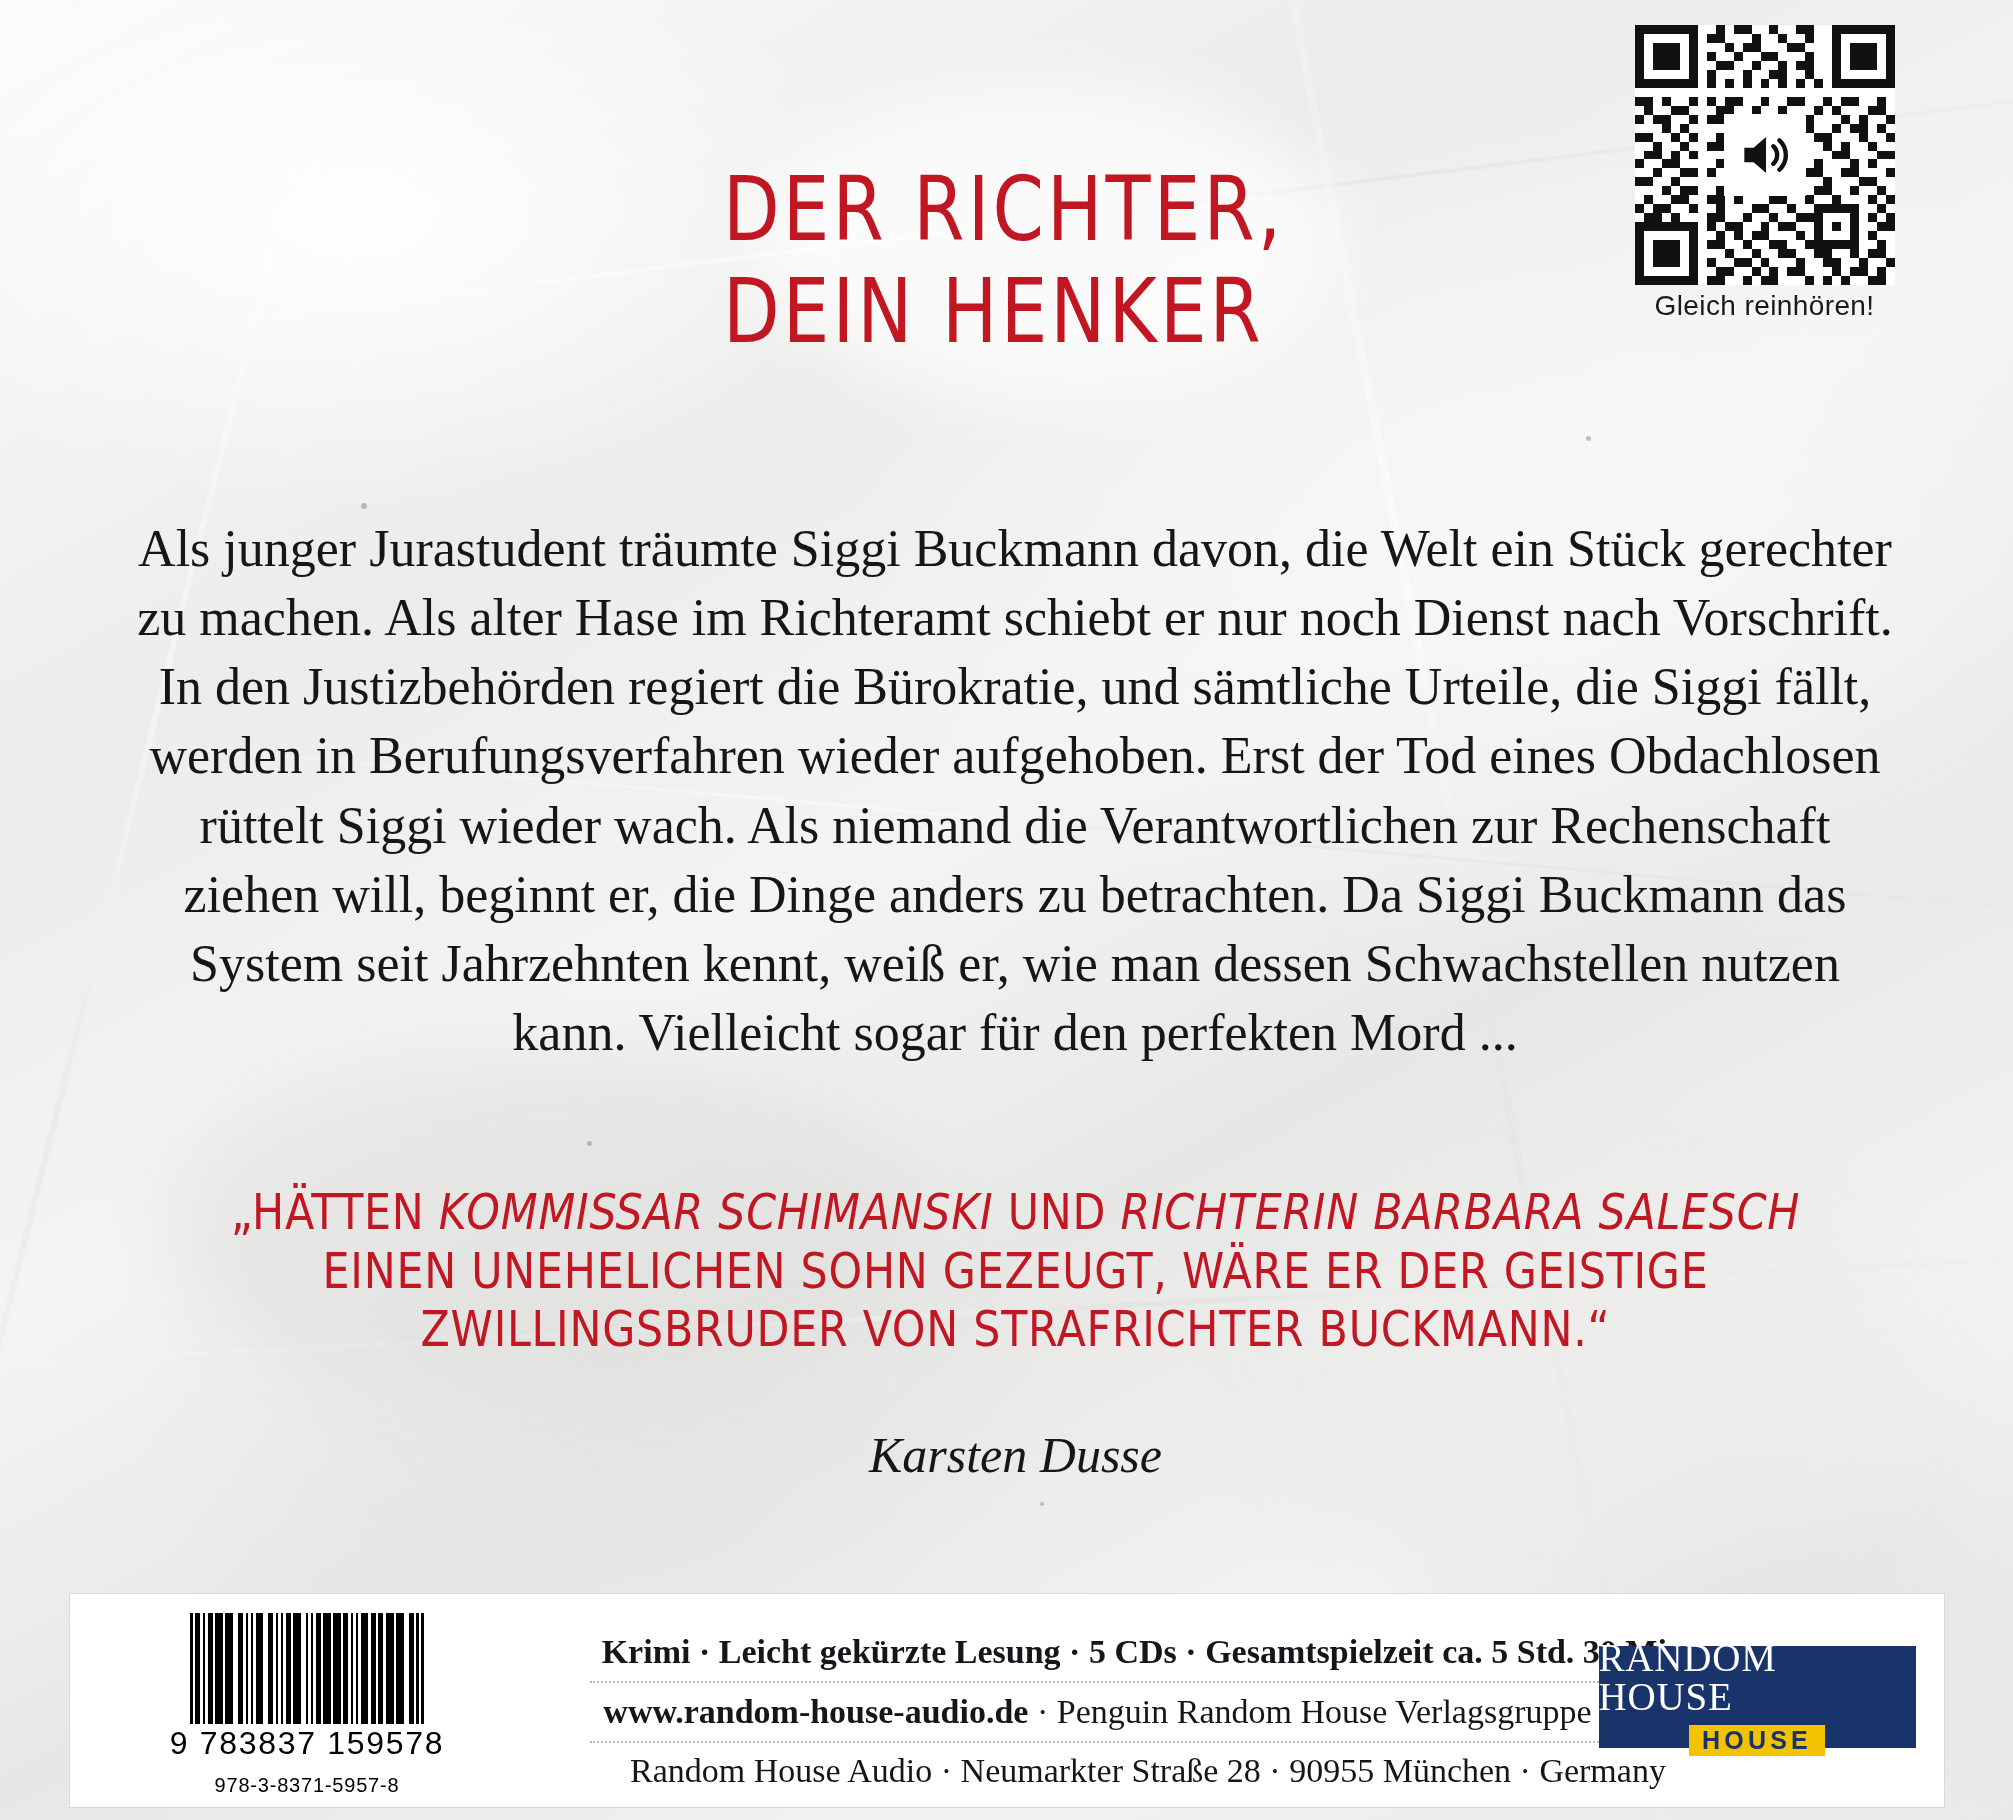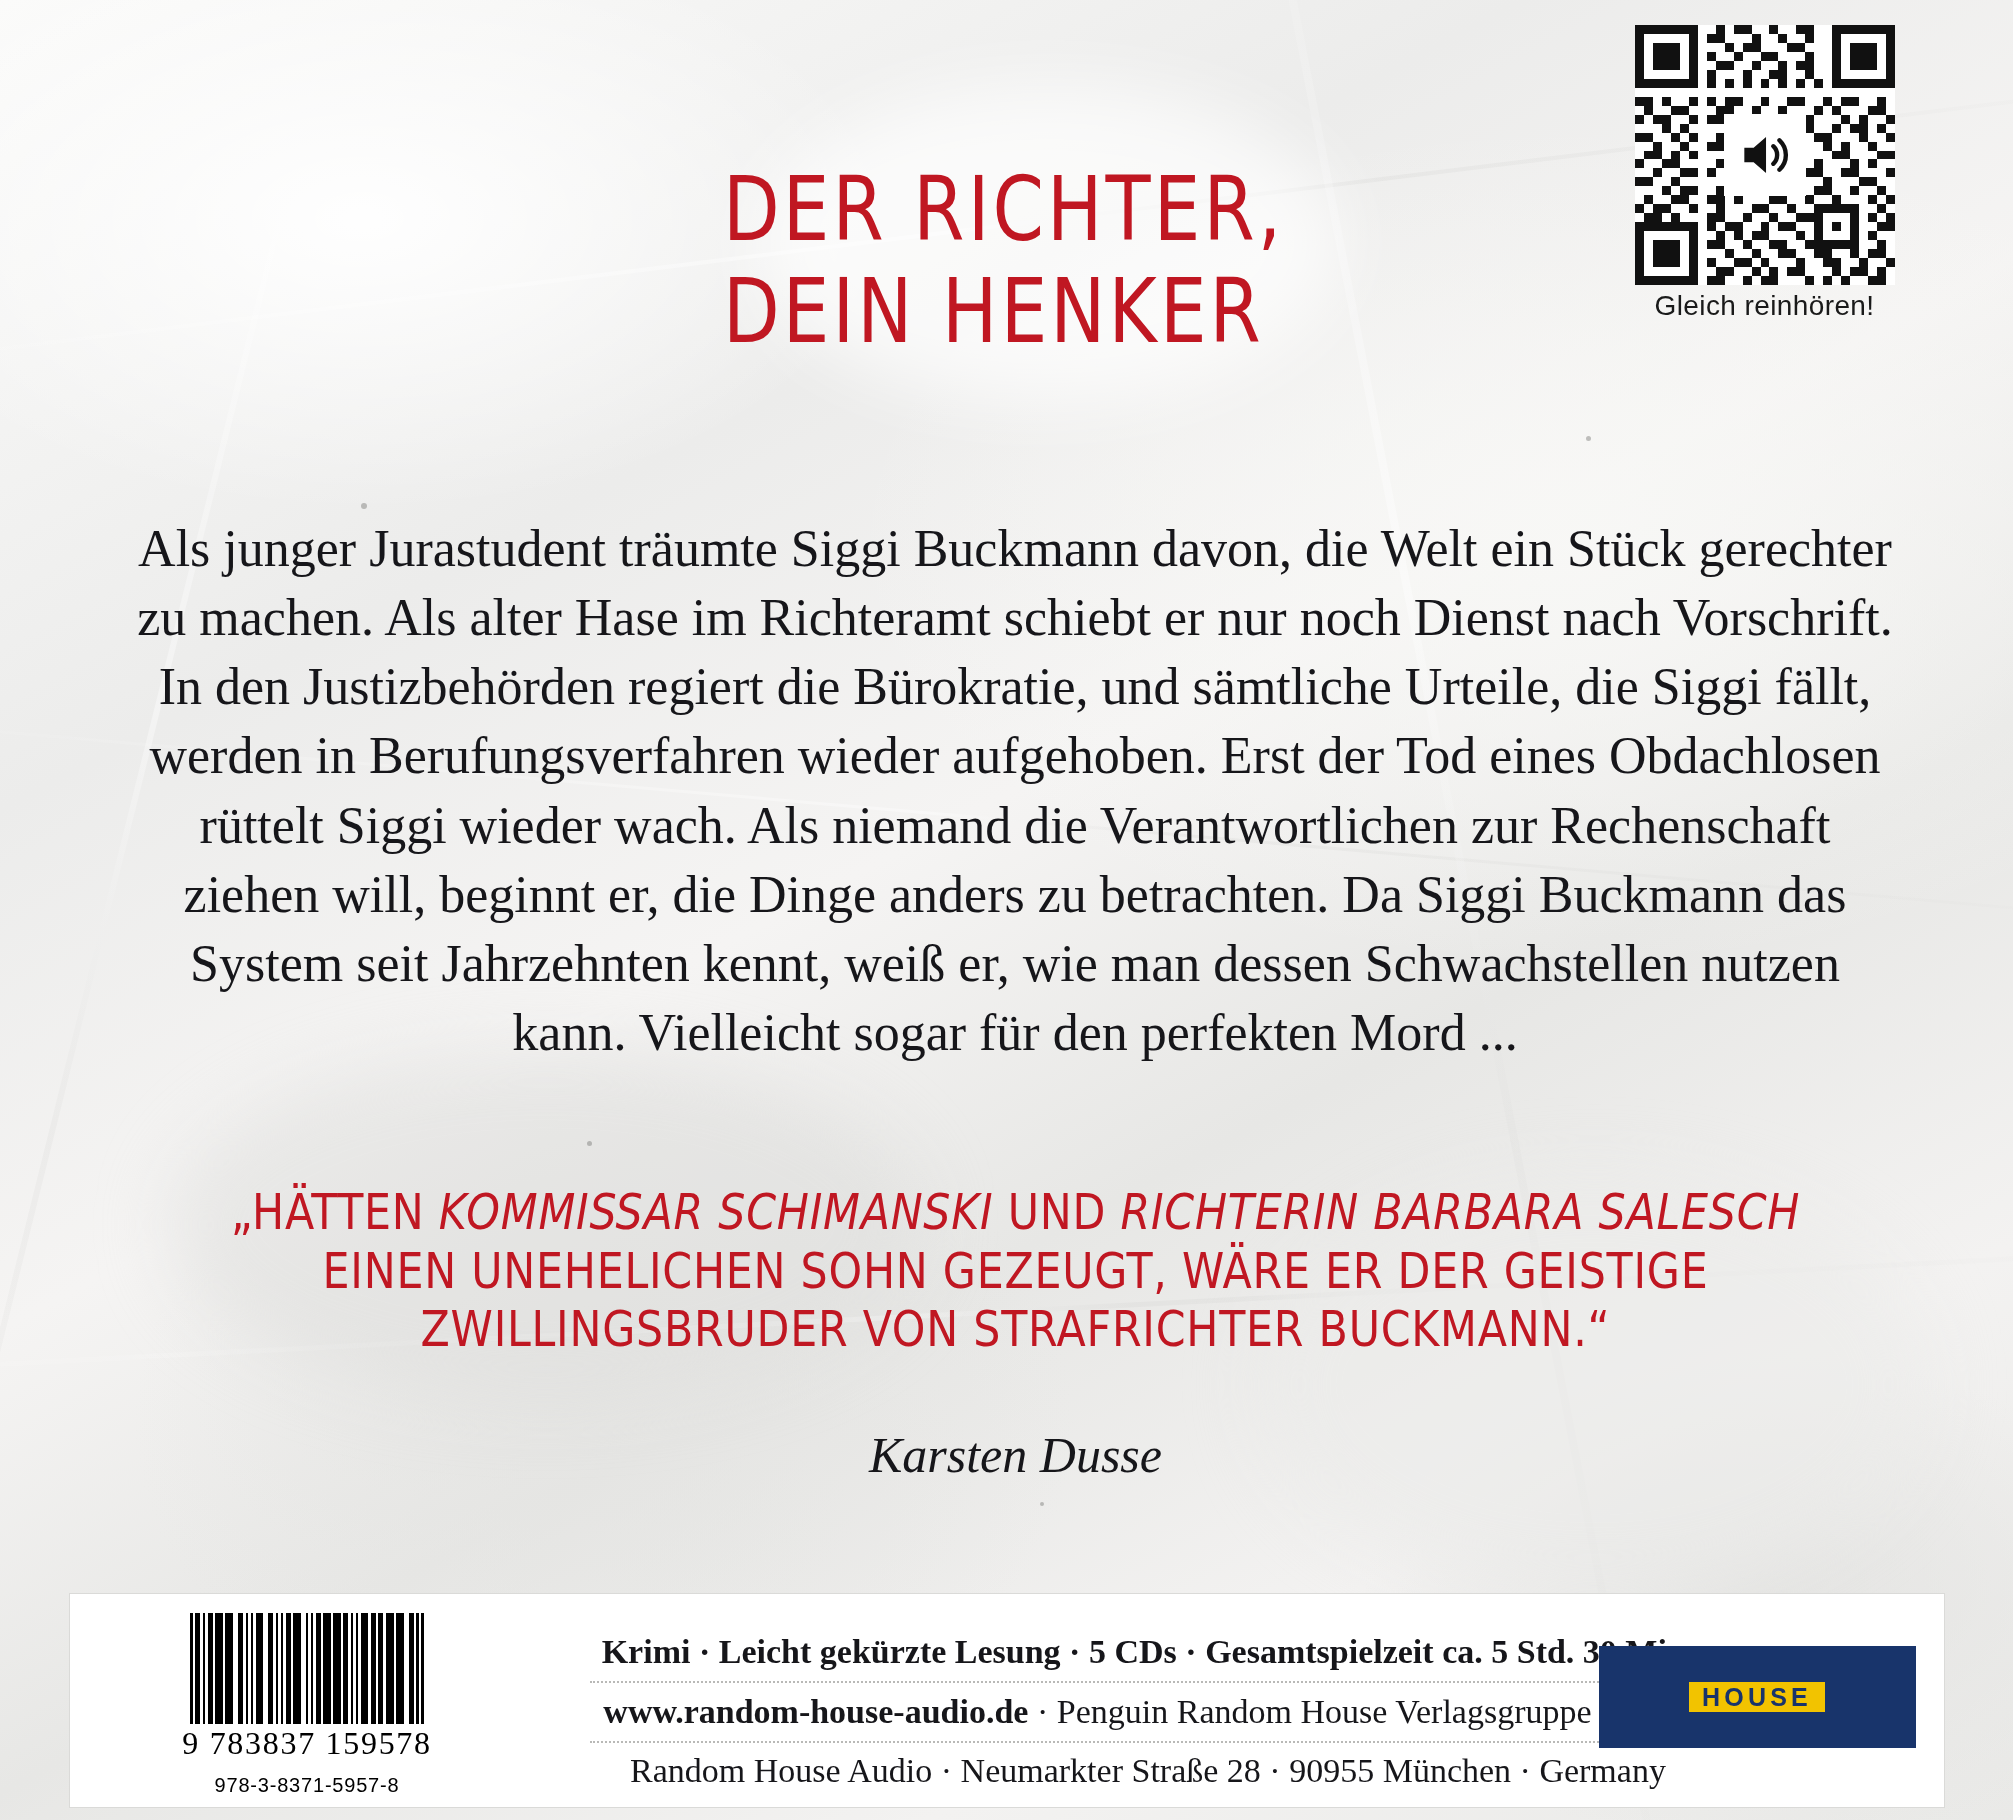--- a/index.html
+++ b/index.html
@@ -165,21 +165,21 @@
   }
   .barcode {
     display: flex;
     align-items: flex-end;
     height: 111px;
     gap: 0;
     justify-content: center;
   }
   .barcode i { display: block; background: #000; height: 100%; }
   .barcode-num {
-    font-family: Liberation Serif, serif;
+    font-family: Liberation Sans, sans-serif;
     font-size: 32px;
     letter-spacing: 1.7px;
     margin-top: 1.7px;
     color: #000;
   }
   .isbn-plain {
     font-family: "Liberation Sans", sans-serif;
     font-size: 20px;
     letter-spacing: 0.8px;
     margin-top: 11.7px;
@@ -568,18 +568,19 @@
 
     <div class="footer-text">
       <div class="fline bold">Krimi · Leicht gekürzte Lesung · 5 CDs · Gesamtspielzeit ca. 5 Std. 30 Min.</div>
       <div class="dotted"></div>
       <div class="fline"><span class="b">www.random-house-audio.de</span><span> · Penguin Random House Verlagsgruppe GmbH</span></div>
       <div class="dotted"></div>
       <div class="fline">Random House Audio · Neumarkter Straße 28 · 90955 München · Germany</div>
     </div>
 
     <div class="rh-logo">
+      <div class="rh-top">RANDOM HOUSE</div>
       <div class="rh-bottom">HOUSE</div>
     </div>
   </div>
 
 </div>
 
 
 </body></html>

